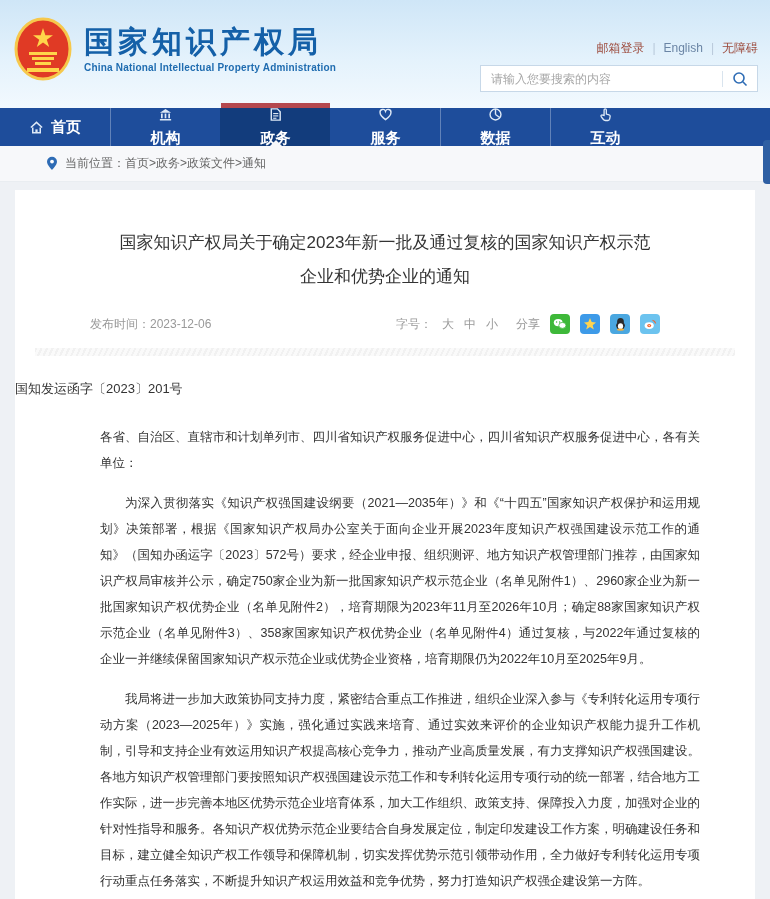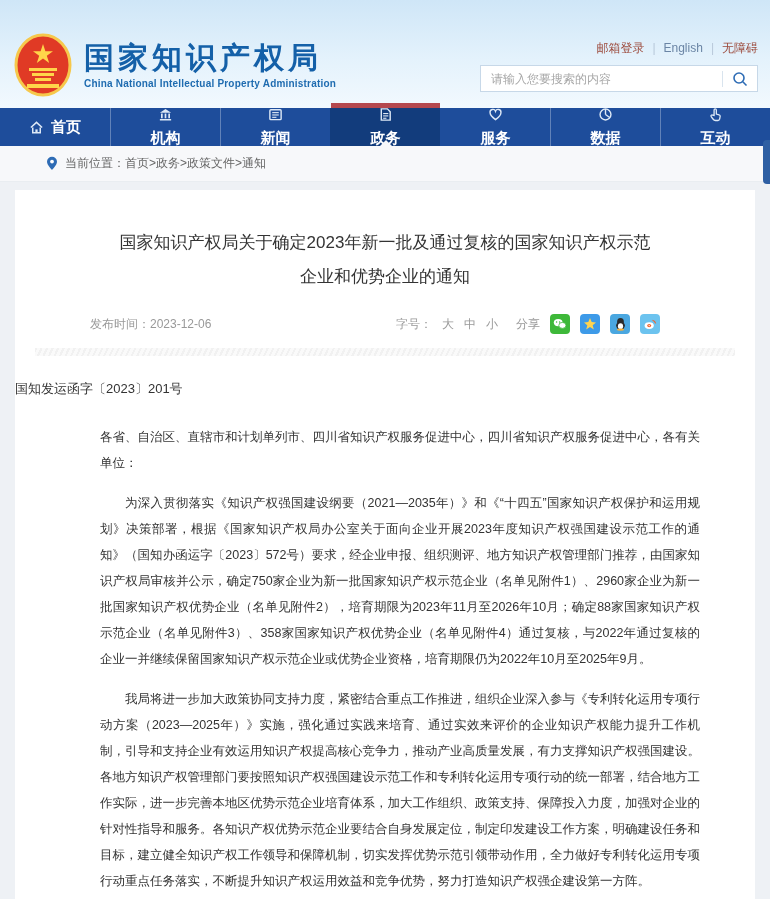--- a/index.html
+++ b/index.html
@@ -11,21 +11,21 @@
     position: relative;
   }
 
   
   .header {
     height: 108px;
     background: linear-gradient(180deg, #cfe6f7 0%, #e4f2fc 55%, #f2f9fe 100%);
     position: relative;
     overflow: visible;
   }
-  .brand { position: absolute; left: 12px; top: 32px; display: flex; align-items: center; }
+  .brand { position: absolute; left: 12px; top: 16px; display: flex; align-items: center; }
   .emblem { width: 62px; height: 66px; }
   .brand-text { margin-left: 10px; }
   .site-name {
     font-size: 30px; font-weight: bold; color: #1460a8;
     letter-spacing: 4px; line-height: 34px;
     font-family: "Liberation Serif", "DejaVu Serif", serif;
   }
   .site-name-en { font-size: 10px; color: #1f6cb0; font-weight: bold; margin-top: 3px; letter-spacing: 0.2px; }
 
   .header-right { position: absolute; right: 12px; top: 24px; width: 278px; }
@@ -156,31 +156,20 @@
       <svg width="15" height="15" viewBox="0 0 16 16">
           <path d="M2 6 L8 2 L14 6 Z" fill="#e8f1fb"></path>
           <rect x="3.2" y="7" width="1.8" height="5" fill="#e8f1fb"></rect>
           <rect x="7.1" y="7" width="1.8" height="5" fill="#e8f1fb"></rect>
           <rect x="11" y="7" width="1.8" height="5" fill="#e8f1fb"></rect>
           <rect x="2" y="12.8" width="12" height="1.6" fill="#e8f1fb"></rect>
         </svg>
     </span>
     <span>机构</span>
   </div>
-  <div class="nav-item">
-    <span class="nav-icon">
-      <svg width="15" height="15" viewBox="0 0 16 16">
-          <rect x="2" y="3" width="12" height="10.5" rx="1" fill="none" stroke="#e8f1fb" stroke-width="1.5"></rect>
-          <line x1="4.5" y1="6" x2="11.5" y2="6" stroke="#e8f1fb" stroke-width="1.2"></line>
-          <line x1="4.5" y1="8.5" x2="11.5" y2="8.5" stroke="#e8f1fb" stroke-width="1.2"></line>
-          <line x1="4.5" y1="11" x2="9" y2="11" stroke="#e8f1fb" stroke-width="1.2"></line>
-        </svg>
-    </span>
-    <span>新闻</span>
-  </div>
   <div class="nav-item active">
     <span class="active-topbar"></span>
     <span class="nav-icon">
       <svg width="15" height="15" viewBox="0 0 16 16">
           <path d="M3.5 2 H10 L13 5 V14 H3.5 Z" fill="none" stroke="#e8f1fb" stroke-width="1.5"></path>
           <line x1="5.5" y1="7" x2="11" y2="7" stroke="#e8f1fb" stroke-width="1.2"></line>
           <line x1="5.5" y1="9.5" x2="11" y2="9.5" stroke="#e8f1fb" stroke-width="1.2"></line>
           <line x1="5.5" y1="12" x2="9" y2="12" stroke="#e8f1fb" stroke-width="1.2"></line>
         </svg>
     </span>

